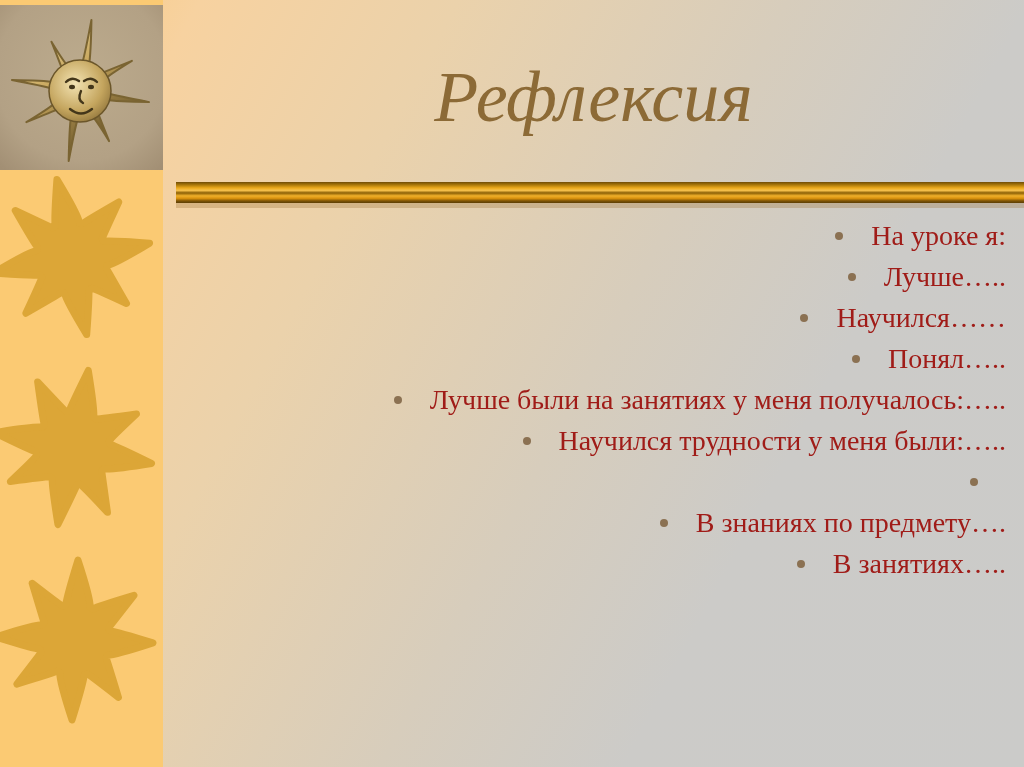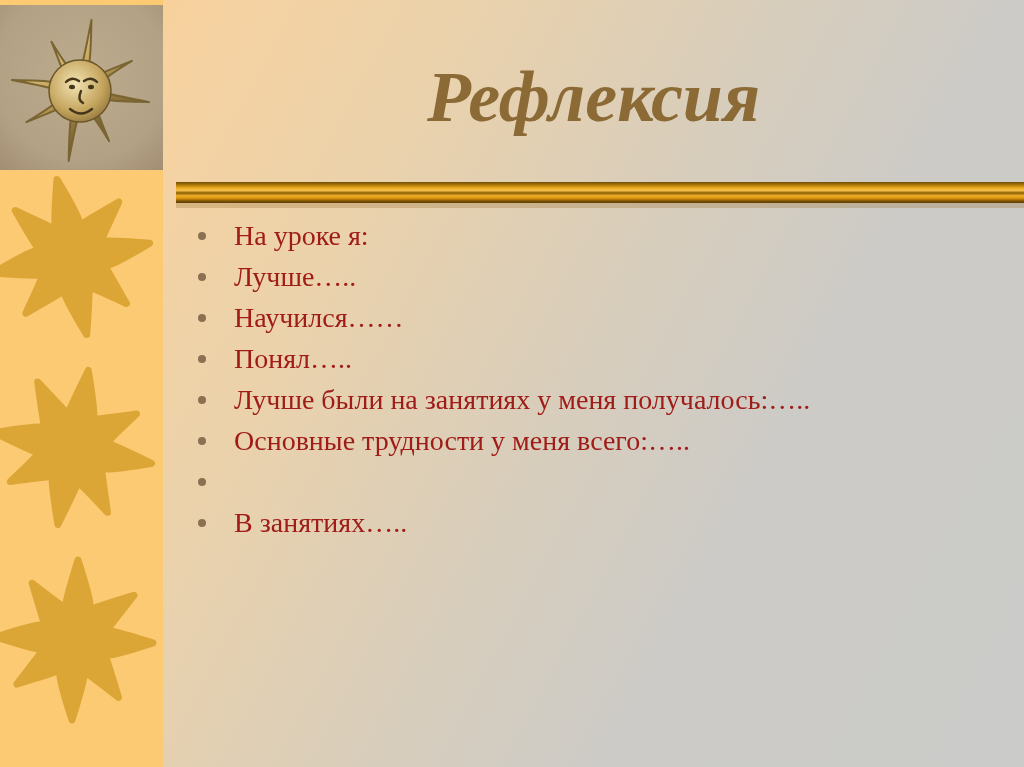--- a/index.html
+++ b/index.html
@@ -24,29 +24,30 @@
     background:linear-gradient(to bottom,
       #6f4c08 0%, #9a6c07 10%, #eaa81b 28%, #f8c24b 40%,
       #8a5f06 52%, #f0b02a 66%, #d9920e 78%, #7e5405 90%, #5c3e04 100%);
   }
   .bar-shadow{
     position:absolute;left:176px;top:203px;right:0;height:5px;
     background:rgba(146,104,40,.28);
   }
   .title{
     position:absolute;left:163px;top:56px;width:861px;
-    text-align:center;font-style:italic;font-weight:700;
+    text-align:center;font-style:italic;font-weight:400;
     font-size:72px;line-height:1.15;
     color:var(--title-text,#8c6a36);
   }
   .bullets{position:absolute;left:176px;top:215px;width:830px}
   .bullet-item{
     display:flex;align-items:center;height:41px;
     font-size:28px;color:var(--bullet-text,#a01c18);
     white-space:nowrap;
+    justify-content:flex-end;
   }
   .dot{
     flex:0 0 8px;width:8px;height:8px;border-radius:50%;
     background:var(--bullet-dot,#8b7152);
     margin:0 28px 0 22px;
   }
 </style>
 </head>
 <body>
 
@@ -113,22 +114,26 @@
     <div class="bullet-item">
       <span class="dot"></span>
       <span>Понял…..</span>
     </div>
     <div class="bullet-item">
       <span class="dot"></span>
       <span>Лучше были на занятиях у меня получалось:…..</span>
     </div>
     <div class="bullet-item">
       <span class="dot"></span>
-      <span>Основные трудности у меня всего:…..</span>
+      <span>Научился трудности у меня были:…..</span>
     </div>
     <div class="bullet-item">
       <span class="dot"></span>
+    </div>
+    <div class="bullet-item">
+      <span class="dot"></span>
+      <span>В знаниях по предмету….</span>
     </div>
     <div class="bullet-item">
       <span class="dot"></span>
       <span>В занятиях…..</span>
     </div>
   </div>
 
 </body></html>

